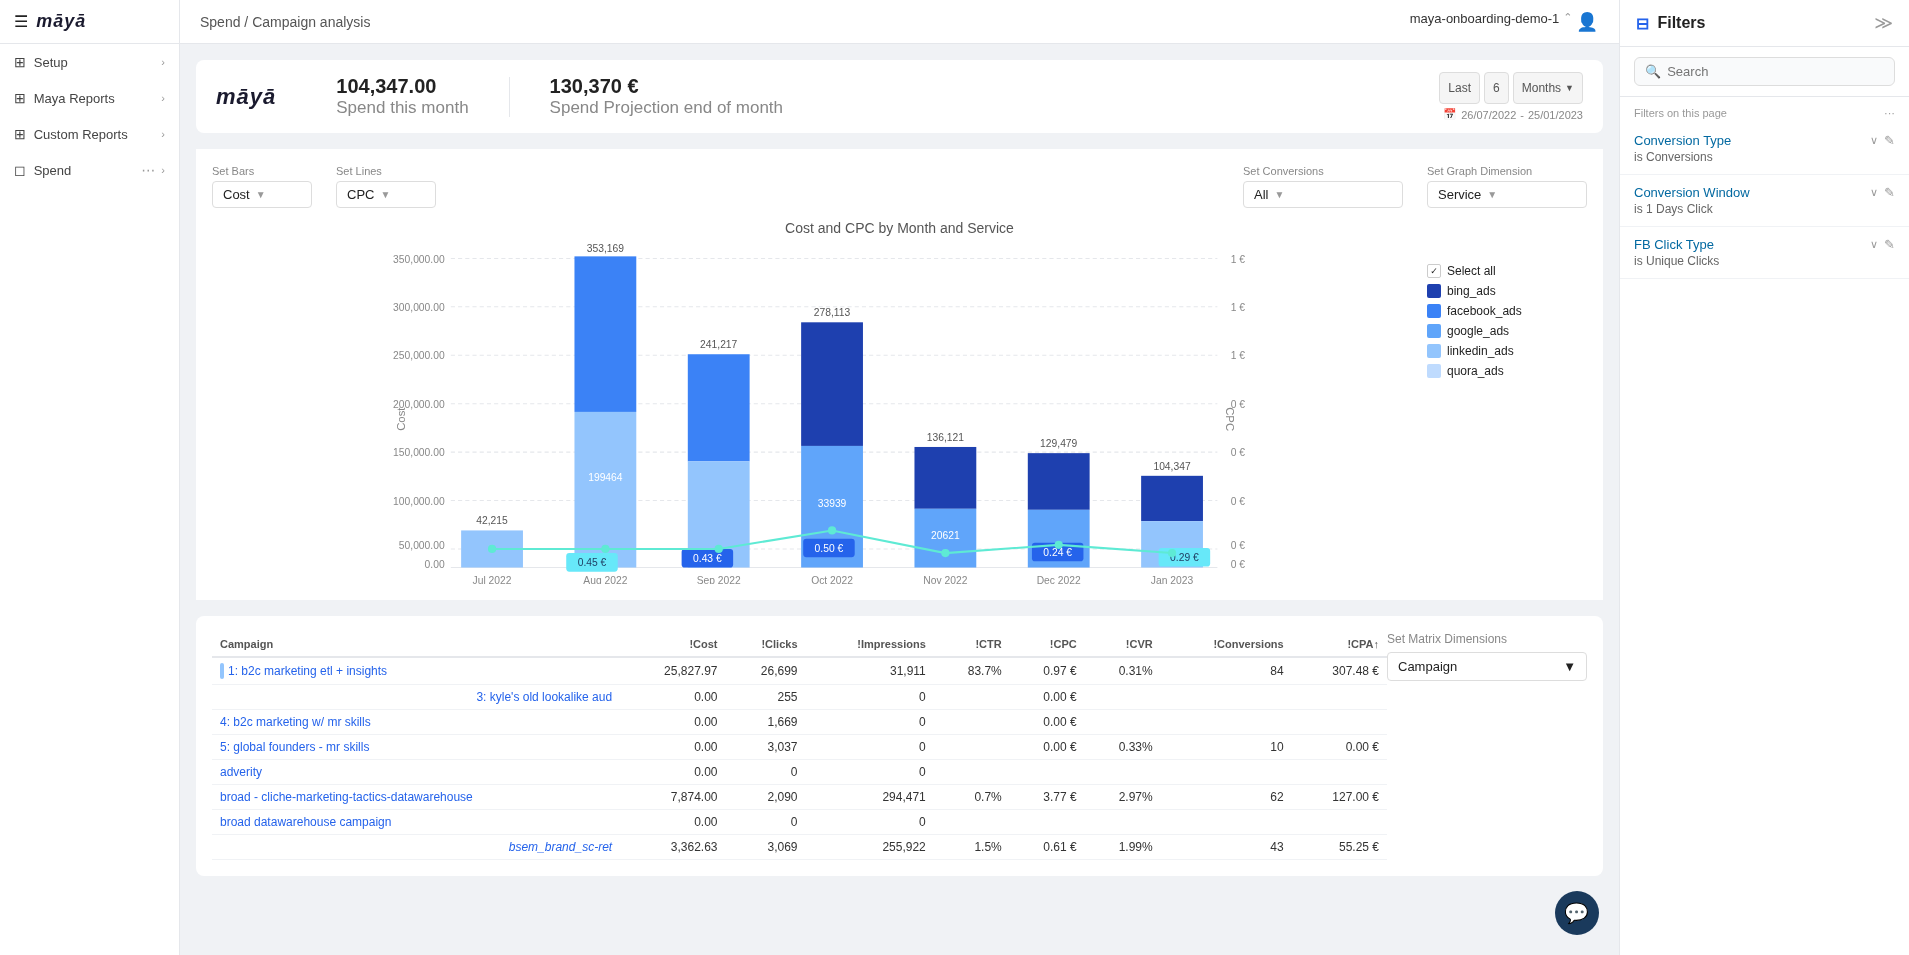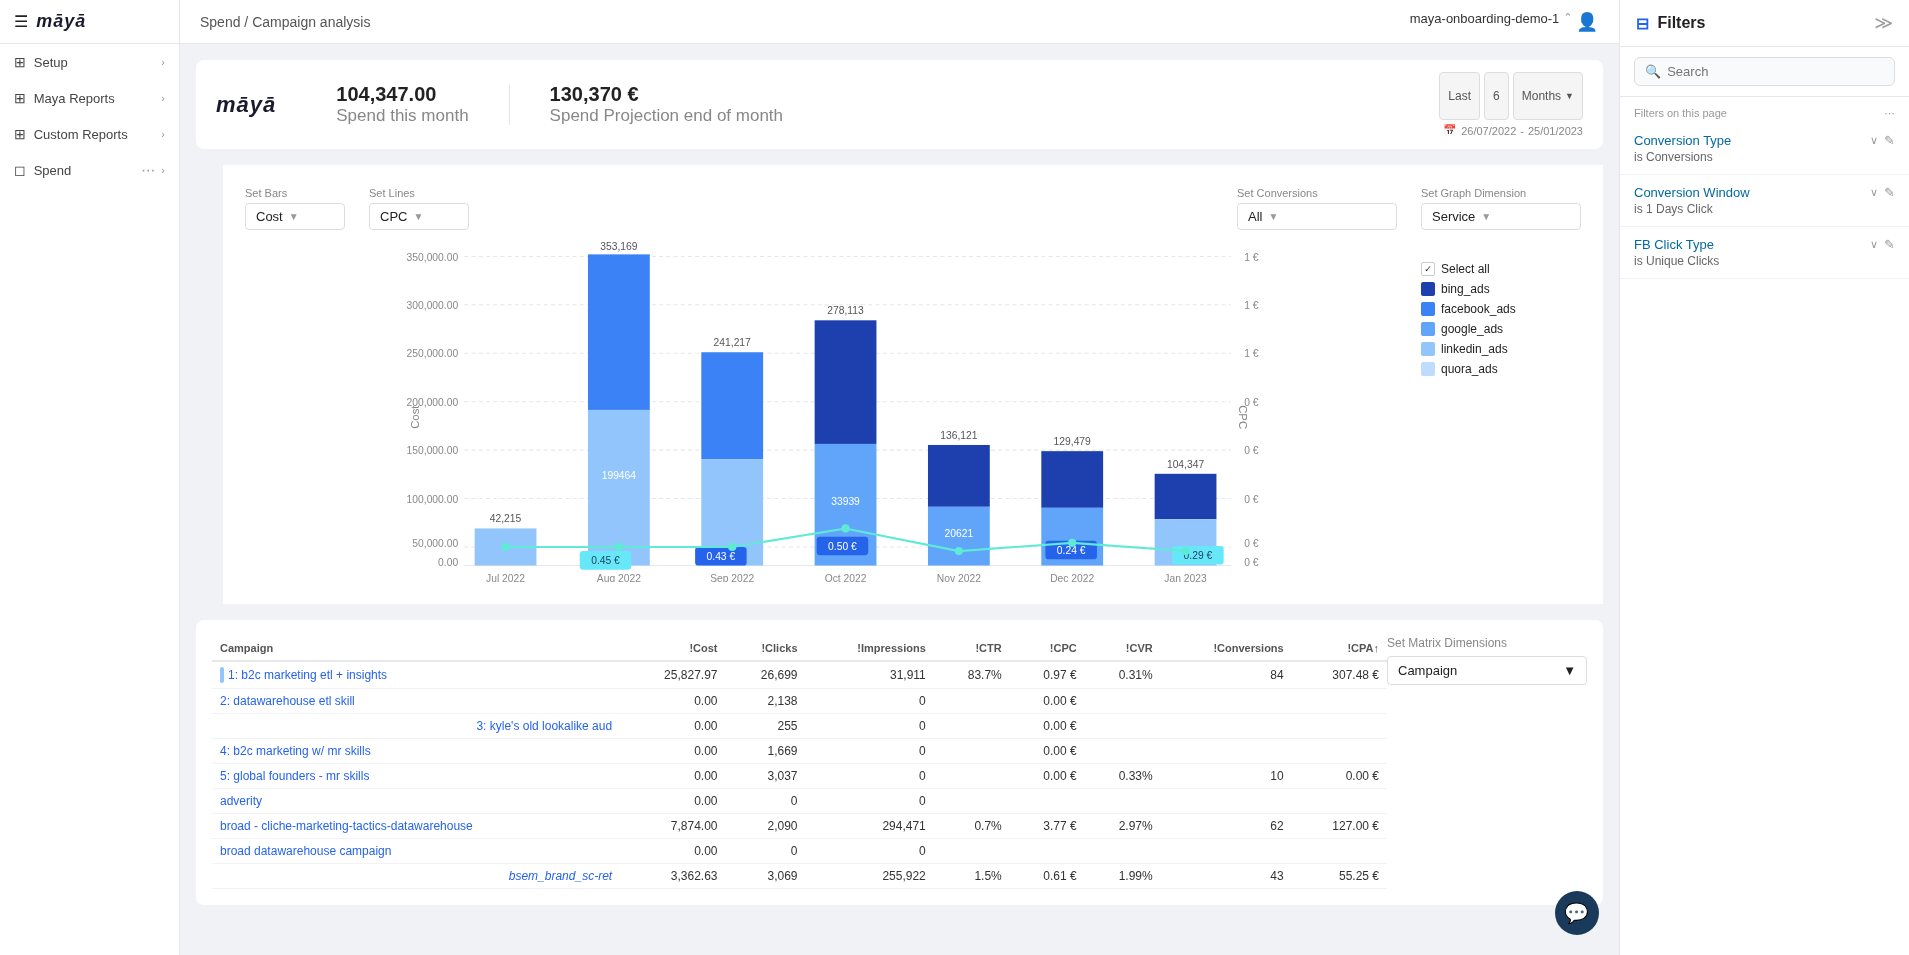--- a/index.html
+++ b/index.html
@@ -32,24 +32,24 @@
     .content { flex: 1; overflow-y: auto; padding: 16px; display: flex; flex-direction: column; gap: 16px; }
 
     
     .stats-header { background: #fff; border-radius: 8px; padding: 12px 20px; display: flex; align-items: center; gap: 40px; }
     .maya-logo-main { font-weight: 700; font-size: 22px; letter-spacing: 1px; color: #1a1a2e; font-style: italic; margin-right: 20px; }
     .stat-block {}
     .stat-value { font-size: 20px; font-weight: 600; color: #222; }
     .stat-label { font-size: 17px; color: #888; }
     .stat-divider { width: 1px; height: 40px; background: #e5e7eb; }
     .date-range { display: flex; align-items: center; gap: 6px; margin-left: auto; font-size: 12px; color: #555; }
-    .date-btn { background: #f5f5f5; border: 1px solid #ddd; border-radius: 4px; padding: 16px 8px; font-size: 12px; cursor: pointer; }
-
-    
-    .chart-section { background: #fff; border-radius: 0; padding: 22px; margin-left: 27px; }
+    .date-btn { background: #f5f5f5; border: 1px solid #ddd; border-radius: 4px; padding: 8px 8px; font-size: 12px; cursor: pointer; }
+
+    
+    .chart-section { background: #fff; border-radius: 0; padding: 16px; }
     .chart-controls { display: flex; align-items: center; gap: 24px; margin-bottom: 12px; }
     .control-group { display: flex; flex-direction: column; gap: 4px; }
     .control-label { font-size: 11px; color: #888; }
     .control-select { display: flex; align-items: center; gap: 6px; border: 1px solid #ddd; border-radius: 4px; padding: 5px 10px; background: #fff; cursor: pointer; font-size: 13px; min-width: 100px; }
     .select-arrow { color: #999; font-size: 10px; }
     .chart-title { text-align: center; font-size: 14px; color: #555; margin-bottom: 8px; }
     .chart-area { display: flex; gap: 12px; }
     .chart-canvas { flex: 1; position: relative; height: 340px; }
     .chart-legend { width: 160px; padding-top: 20px; }
     .legend-item { display: flex; align-items: center; gap: 6px; margin-bottom: 6px; font-size: 12px; }
@@ -206,20 +206,21 @@
         </div>
         <div class="control-group">
           <span class="control-label">Set Graph Dimension</span>
           <div class="control-select" style="min-width:160px;">
             <span>Service</span>
             <span class="select-arrow">▼</span>
           </div>
         </div>
       </div>
 
+      <div class="chart-title">Cost and CPC by Month and Service</div>
 
       <div class="chart-area">
         <div class="chart-canvas">
           <svg viewBox="0 0 820 330" class="chart-svg">
 
             <text x="52" y="18" font-size="10" fill="#888" text-anchor="end">350,000.00</text>
             <text x="52" y="65" font-size="10" fill="#888" text-anchor="end">300,000.00</text>
             <text x="52" y="112" font-size="10" fill="#888" text-anchor="end">250,000.00</text>
             <text x="52" y="159" font-size="10" fill="#888" text-anchor="end">200,000.00</text>
             <text x="52" y="206" font-size="10" fill="#888" text-anchor="end">150,000.00</text>
@@ -371,31 +372,20 @@
                   <td>25,827.97</td>
                   <td>26,699</td>
                   <td>31,911</td>
                   <td>83.7%</td>
                   <td>0.97 €</td>
                   <td>0.31%</td>
                   <td>84</td>
                   <td>307.48 €</td>
                 </tr>
                 <tr>
-                  <td style="text-align: left;">2: datawarehouse etl skill</td>
-                  <td>0.00</td>
-                  <td>2,138</td>
-                  <td>0</td>
-                  <td></td>
-                  <td>0.00 €</td>
-                  <td></td>
-                  <td></td>
-                  <td></td>
-                </tr>
-                <tr>
                   <td style="text-align: right;">3: kyle's old lookalike aud</td>
                   <td>0.00</td>
                   <td>255</td>
                   <td>0</td>
                   <td></td>
                   <td>0.00 €</td>
                   <td></td>
                   <td></td>
                   <td></td>
                 </tr>

